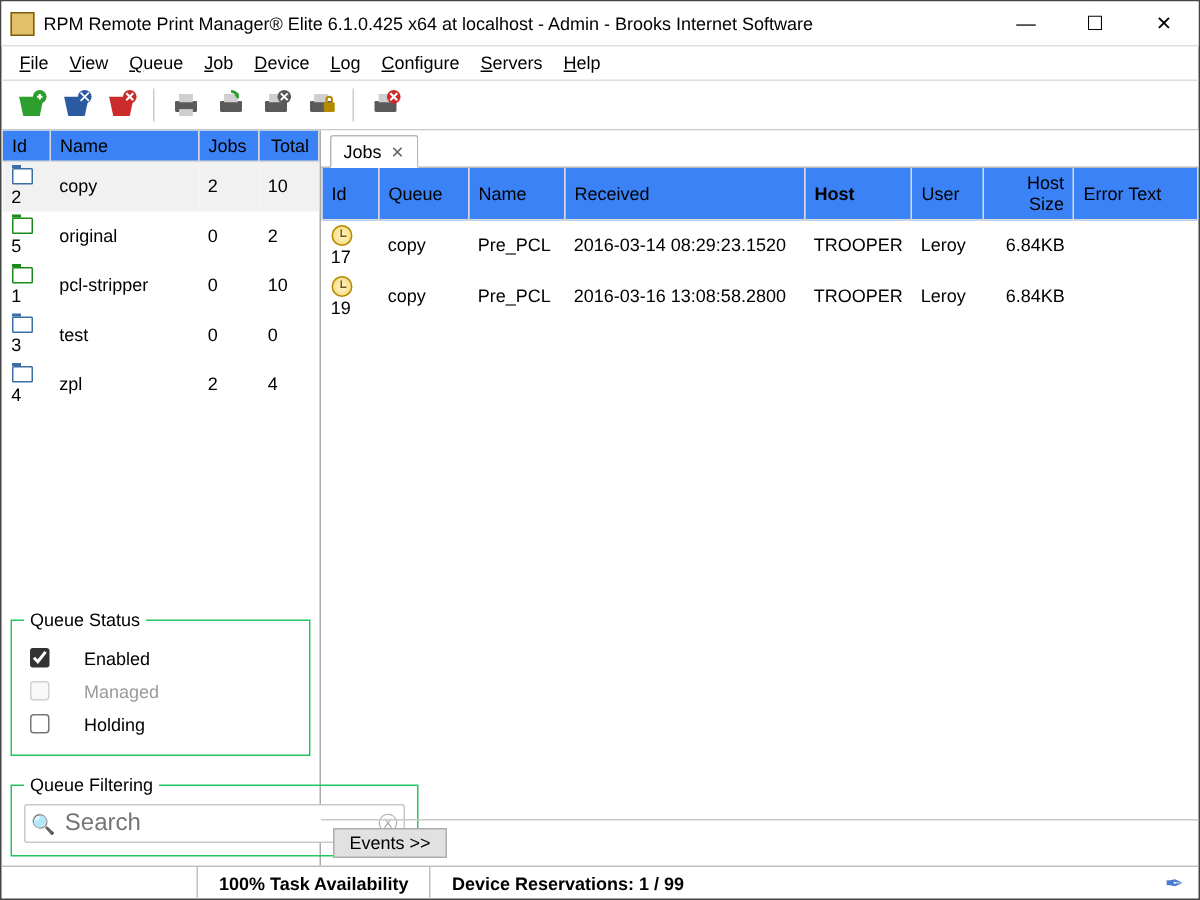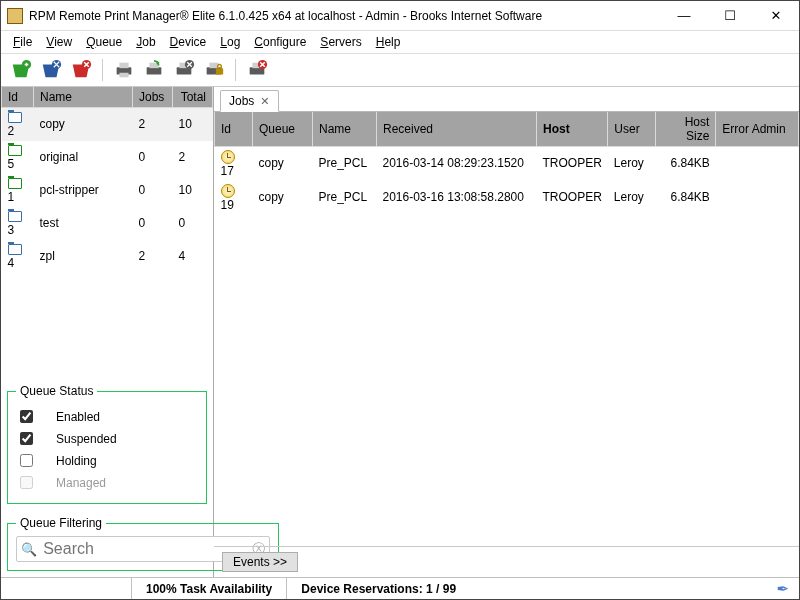--- a/index.html
+++ b/index.html
@@ -14,21 +14,21 @@
 .menubar span{padding:2px 6px;cursor:default}
 .menubar span u{text-decoration:underline}
 .toolbar{display:flex;gap:6px;padding:4px 8px;border-bottom:1px solid #c9c9c9;align-items:center}
 .tbtn{width:24px;height:24px;display:flex;align-items:center;justify-content:center;position:relative}
 .tbtn svg{width:22px;height:22px}
 .sep{width:1px;height:22px;background:#ccc;margin:0 3px}
 .main{display:flex;flex:1;min-height:0}
 .left{width:213px;display:flex;flex-direction:column;border-right:1px solid #aaa}
 .qgrid{flex:1;overflow:auto}
 table{border-collapse:collapse;width:100%;font-size:12px}
-th{background:#a3a3a3;text-align:left;font-weight:400;padding:3px 6px;border:1px solid #d9d9d9;border-top:none}
+th{background:#3b82f6;text-align:left;font-weight:400;padding:3px 6px;border:1px solid #d9d9d9;border-top:none}
 td{padding:2px 6px;border-bottom:1px solid transparent}
 tr.sel td{background:#f1f1f1}
 .qicon{width:14px;height:11px;display:inline-block;vertical-align:middle;margin-right:3px;border:1px solid #3a6ea5;border-radius:1px;position:relative;background:#fff}
 .qicon::after{content:"";position:absolute;left:-1px;top:-3px;width:6px;height:2px;background:#3a6ea5}
 .qicon.g{border-color:#1a8a1a}
 .qicon.g::after{background:#1a8a1a}
 .num{text-align:left}
 fieldset{margin:6px 6px;border:1px solid #22c55e;padding:6px 8px 8px 8px}
 legend{padding:0 4px;font-size:12px}
 .chk{display:flex;align-items:center;gap:20px;margin:3px 0}
@@ -190,31 +190,27 @@
             </tbody>
       </table>
     </div>
     <fieldset>
       <legend>Queue Status</legend>
       <div id="qstat">
             <label class="chk">
               <input type="checkbox" checked="" style=""> 
               <span>Enabled</span>
             </label>
-            <label class="chk">
-              <input type="checkbox" checked="" style=""> 
-              <span>Suspended</span>
+            <label class="chk dis">
+              <input type="checkbox" disabled="" style=""> 
+              <span>Managed</span>
             </label>
             <label class="chk">
               <input type="checkbox" style=""> 
               <span>Holding</span>
-            </label>
-            <label class="chk dis">
-              <input type="checkbox" disabled="" style=""> 
-              <span>Managed</span>
             </label>
           </div>
     </fieldset>
     <fieldset>
       <legend>Queue Filtering</legend>
       <div class="searchbox">
         <span style="color:#777;font-size:13px;margin-right:4px">🔍</span>
         <input type="text" placeholder="Search" style="">
         <span style="color:#aaa;font-size:13px">ⓧ</span>
       </div>
@@ -232,21 +228,21 @@
       <table>
         <thead>
               <tr id="jhead">
                 <th style="width: 38px;">Id</th>
                 <th style="width: 60px;">Queue</th>
                 <th style="width: 64px;">Name</th>
                 <th style="width: 160px;">Received</th>
                 <th style="width: 66px; font-weight: bold;">Host</th>
                 <th style="width: 48px;">User</th>
                 <th class="r" style="width: 60px;">Host Size</th>
-                <th>Error Admin</th>
+                <th>Error Text</th>
               </tr>
             </thead>
         <tbody id="jbody">
               <tr>
                 <td><span class="clock"></span> 17</td>
                 <td>copy</td>
                 <td>Pre_PCL</td>
                 <td>2016-03-14 08:29:23.1520</td>
                 <td>TROOPER</td>
                 <td>Leroy</td>

